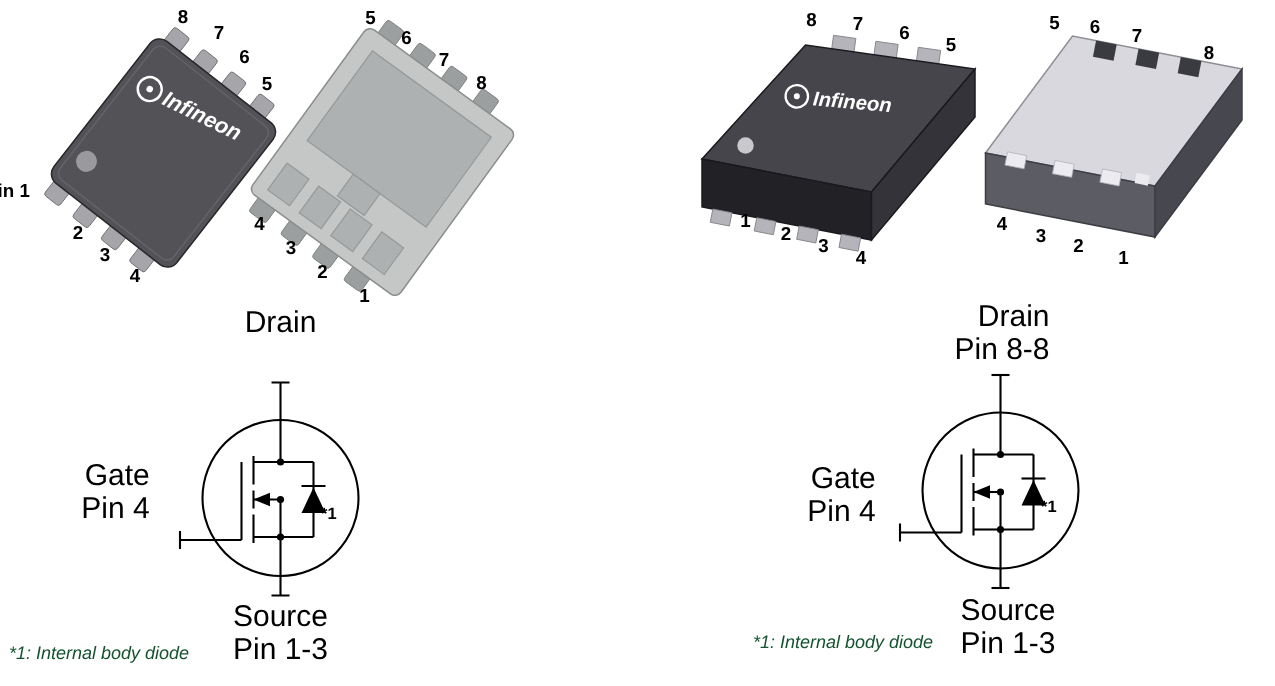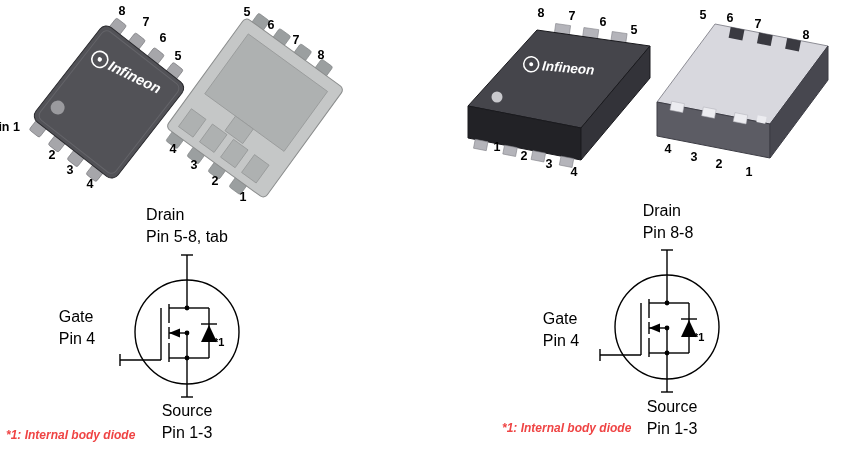--- a/index.html
+++ b/index.html
@@ -1,21 +1,21 @@
 <!DOCTYPE html>
 <html><head>
 <meta charset="utf-8">
 <style>
   * { margin:0; padding:0; box-sizing:border-box; }
   html,body { background:#fff; font-family:"Liberation Sans", sans-serif; }
   .canvas { position:relative; width:850px; height:457px; background:#fff; overflow:hidden; }
   svg { position:absolute; }
   .pin { position:absolute; transform:translate(-50%,-50%); font-size:12.5px; font-weight:bold; color:#000; white-space:nowrap; }
-  .sch-label { position:absolute; transform:translateX(-50%); text-align:left; font-size:16px; color:#000; line-height:22px; white-space:nowrap; }
-  .footnote { position:absolute; font-style:italic; font-weight:bold; font-size:12px; color:#ef4444; white-space:nowrap; }
+  .sch-label { position:absolute; transform:translateX(-50%); text-align:right; font-size:20px; color:#000; line-height:22px; white-space:nowrap; }
+  .footnote { position:absolute; font-style:italic; font-weight:normal; font-size:12px; color:#14532d; white-space:nowrap; }
   .logo-text { font-style:italic; font-weight:bold; fill:#fff; font-family:"Liberation Sans", sans-serif; }
   .sym { stroke:#000; stroke-width:1.4; fill:none; }
 </style>
 </head>
 <body>
 
 <div class="canvas">
 
   <svg style="left:12px;top:2px" width="195" height="200" viewBox="0 0 195 200">
     <g transform="rotate(38 97 100)">
@@ -135,21 +135,20 @@
   <span class="pin" style="left:730px;top:18px">6</span>
   <span class="pin" style="left:758px;top:24px">7</span>
   <span class="pin" style="left:806px;top:35px">8</span>
   <span class="pin" style="left:668px;top:149px">4</span>
   <span class="pin" style="left:694px;top:157px">3</span>
   <span class="pin" style="left:719px;top:164px">2</span>
   <span class="pin" style="left:749px;top:172px">1</span>
 
   <div class="sch-label" style="left:187px;top:204px">
     <div>Drain</div>
-    <div>Pin 5-8, tab</div>
   </div>
   <div class="sch-label" style="left:77px;top:306px">
     <div>Gate</div>
     <div>Pin 4</div>
   </div>
   <div class="sch-label" style="left:187px;top:400px">
     <div>Source</div>
     <div>Pin 1-3</div>
   </div>
   <div class="footnote" style="left:6px;top:428px">*1: Internal body diode</div>

